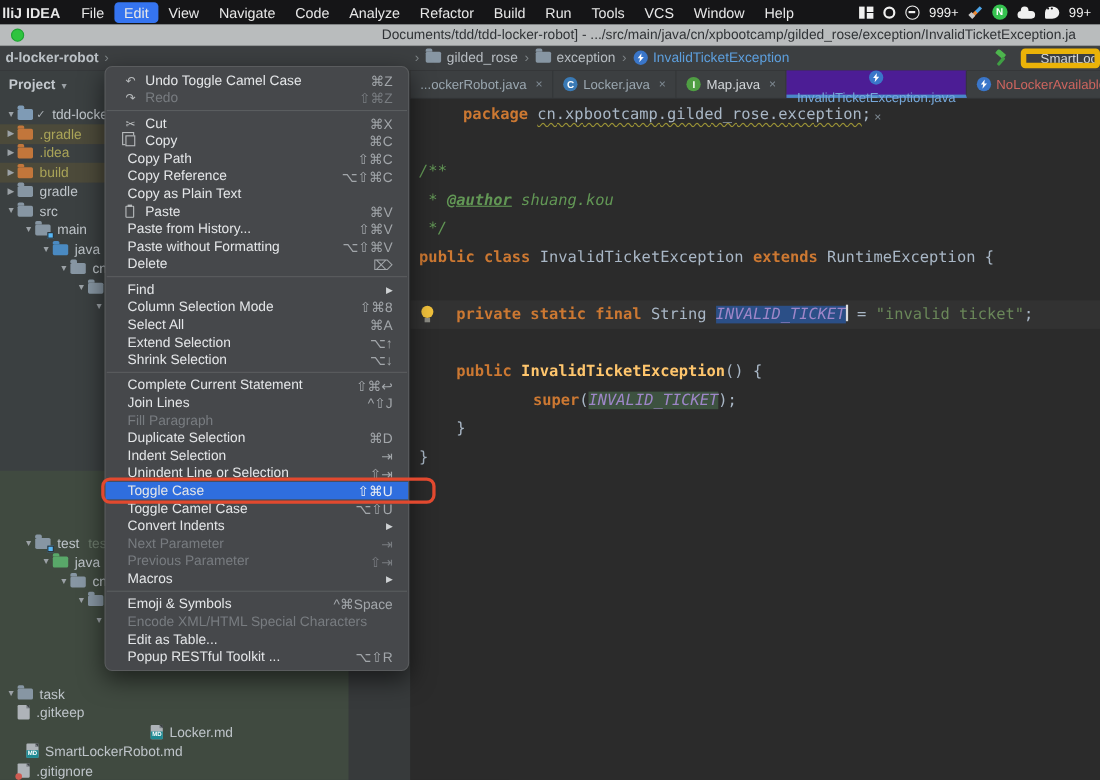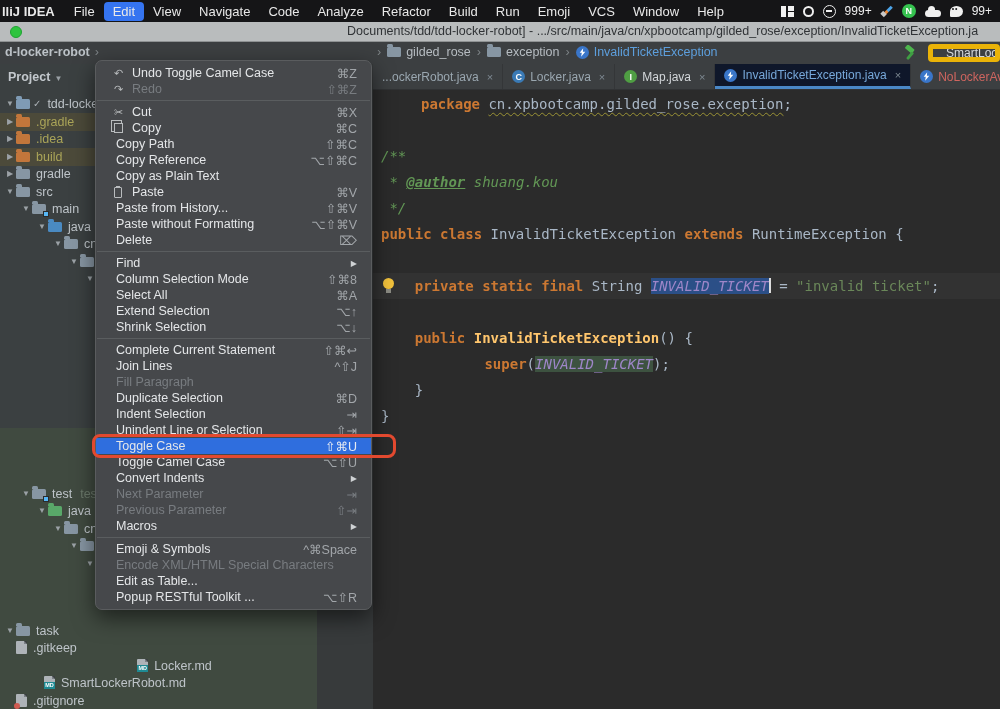--- a/index.html
+++ b/index.html
@@ -97,21 +97,21 @@
   .trow.hl-olive { background:#4c4a3a; }
 
   
   .editor { position:absolute; left:373px; top:64px; width:627px; height:645px; background:#2b2b2b; }
   .tabbar { position:absolute; left:0; top:0; width:627px; height:26px; background:#3c3f41;
             display:flex; border-bottom:1px solid #313335; }
   .tab { display:flex; align-items:center; gap:5px; padding:0 9px; font-size:12px; color:#9aa7b0;
          white-space:nowrap; border-right:1px solid #343638; }
   .tab .x { color:#7e8992; font-size:11px; padding-left:3px; }
   .tab.bright { color:#d3d7da; }
-  .tab.active { background:#0f172a; color:#77a8da; border-bottom:3px solid #4a88c7; }
+  .tab.active { background:#4c1d95; color:#77a8da; border-bottom:3px solid #4a88c7;flex-direction:column; }
   .tab.error { color:#cf655f; }
 
   .code { position:absolute; left:0; top:26px; width:627px; height:619px;
           font-family:"DejaVu Sans Mono", monospace; font-size:14px; }
   .cline { position:absolute; left:0; width:627px; height:26px; line-height:26px; padding-left:8px;
            white-space:pre; color:#a9b7c6; }
   .cline.hl { background:#323232; }
   .tk-kw { color:#cc7832; font-weight:bold; }
   .tk-plain { color:#a9b7c6; }
   .tk-pkg { color:#a9b7c6; text-decoration:underline wavy #9b9335 1px; text-underline-offset:3px; }
@@ -158,21 +158,21 @@
     <span id="mb-items" style="display:flex;">
         <span class="mb-item">File</span>
         <span class="mb-item active">Edit</span>
         <span class="mb-item">View</span>
         <span class="mb-item">Navigate</span>
         <span class="mb-item">Code</span>
         <span class="mb-item">Analyze</span>
         <span class="mb-item">Refactor</span>
         <span class="mb-item">Build</span>
         <span class="mb-item">Run</span>
-        <span class="mb-item">Emoji</span>
+        <span class="mb-item">Tools</span>
         <span class="mb-item">VCS</span>
         <span class="mb-item">Window</span>
         <span class="mb-item">Help</span>
       </span>
     <span class="mb-status">
       <span class="ic-win">
           <i></i>
           <i></i>
         </span>
       <span class="ic-ring"></span>
@@ -327,21 +327,21 @@
         <div class="trow " style="top: 575px; padding-left: 4px;">
           <span class="arrow"></span>
           <span class="page "></span>
           <span class="lbl">.gitkeep</span>
         </div>
         <div class="trow " style="top: 593px; padding-left: 20px; justify-content: center;">
           <span class="arrow"></span>
           <span class="page md"></span>
           <span class="lbl">Locker.md</span>
         </div>
-        <div class="trow " style="top: 610px; padding-left: 32px;">
+        <div class="trow " style="top: 610px; padding-left: 12px;">
           <span class="arrow"></span>
           <span class="page md"></span>
           <span class="lbl">SmartLockerRobot.md</span>
         </div>
         <div class="trow " style="top: 628px; padding-left: 4px;">
           <span class="arrow"></span>
           <span class="page git"></span>
           <span class="lbl">.gitignore</span>
         </div>
       </div>

